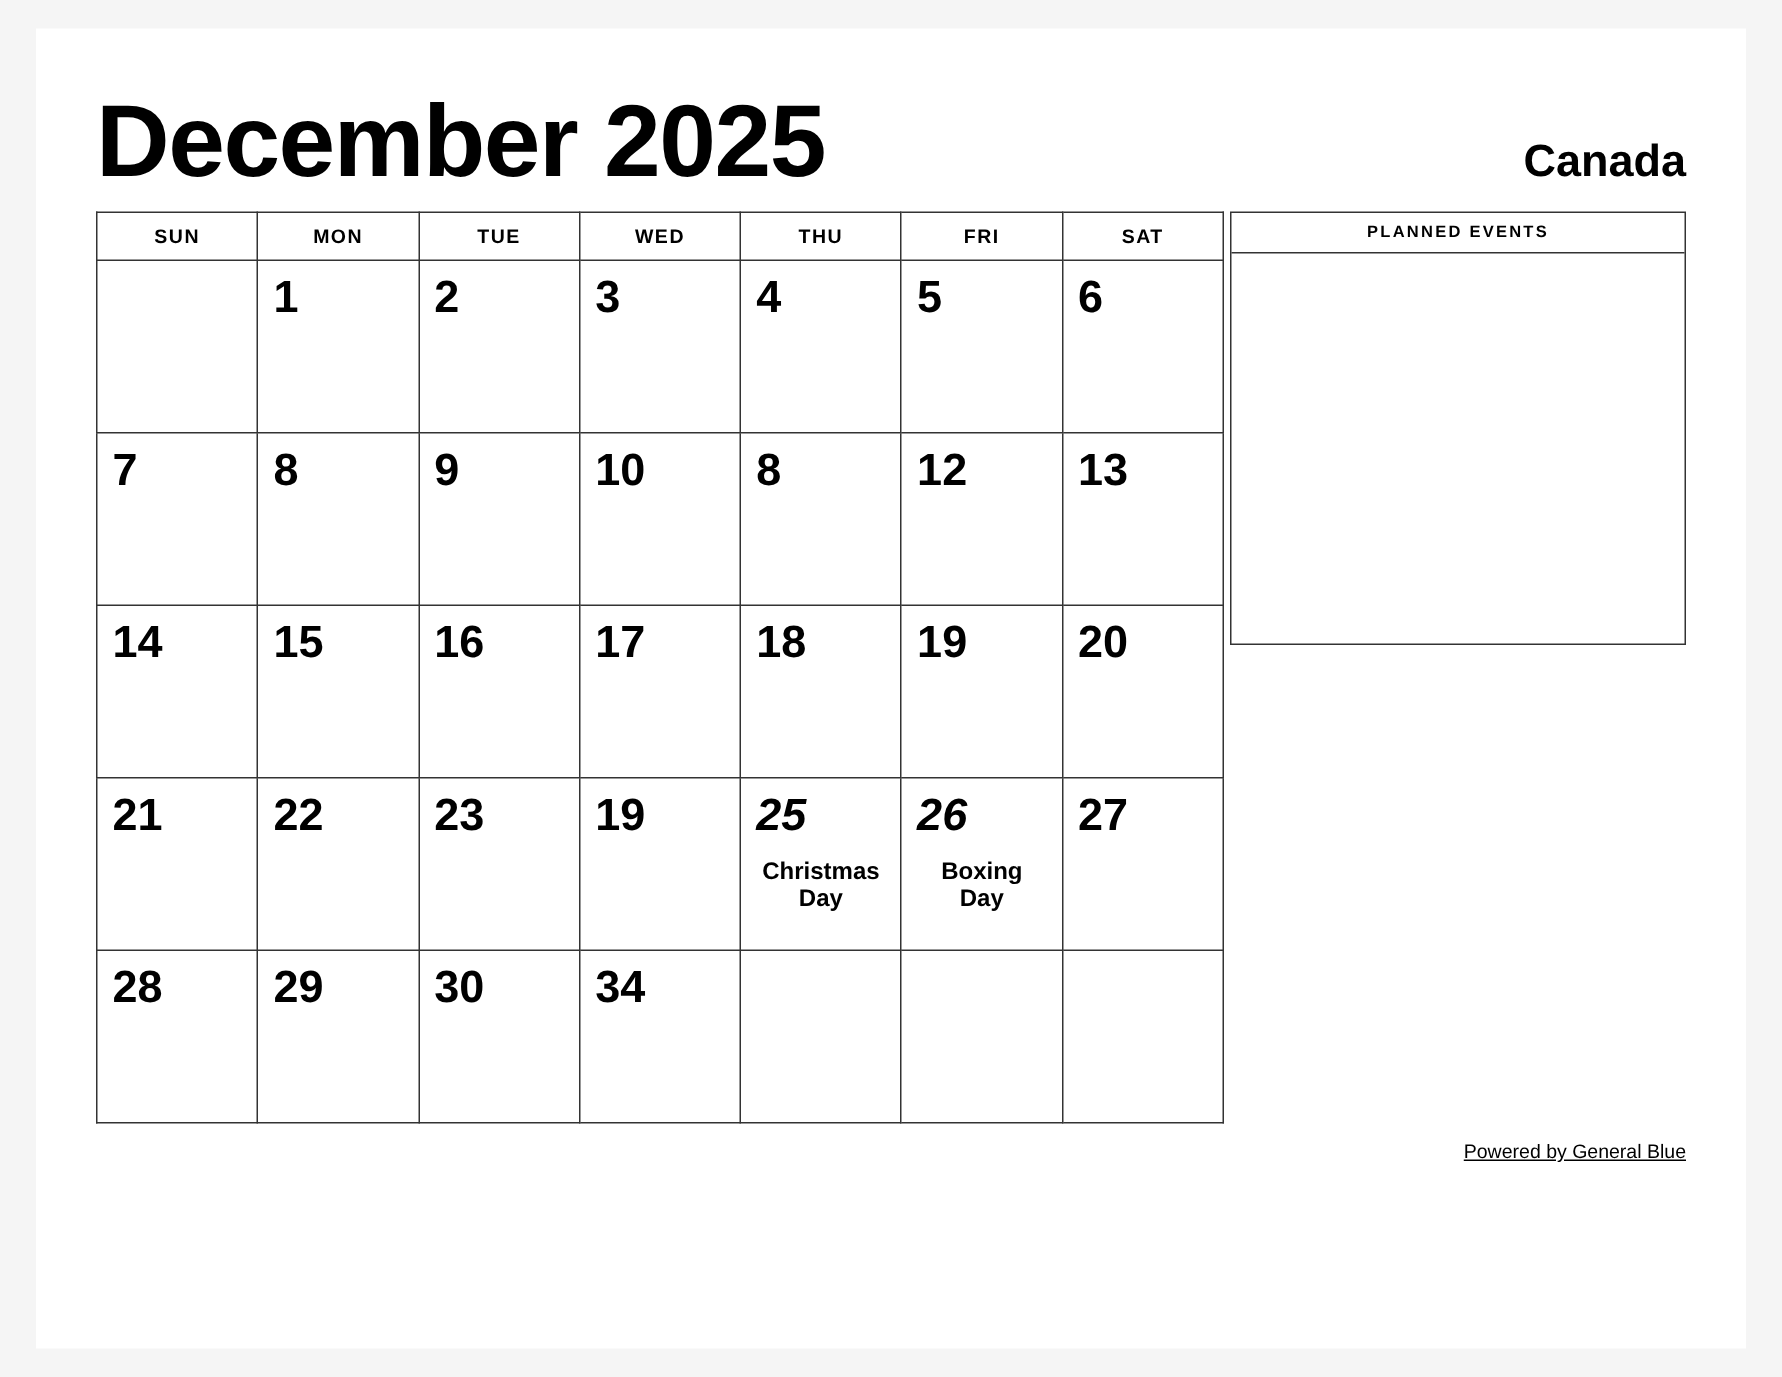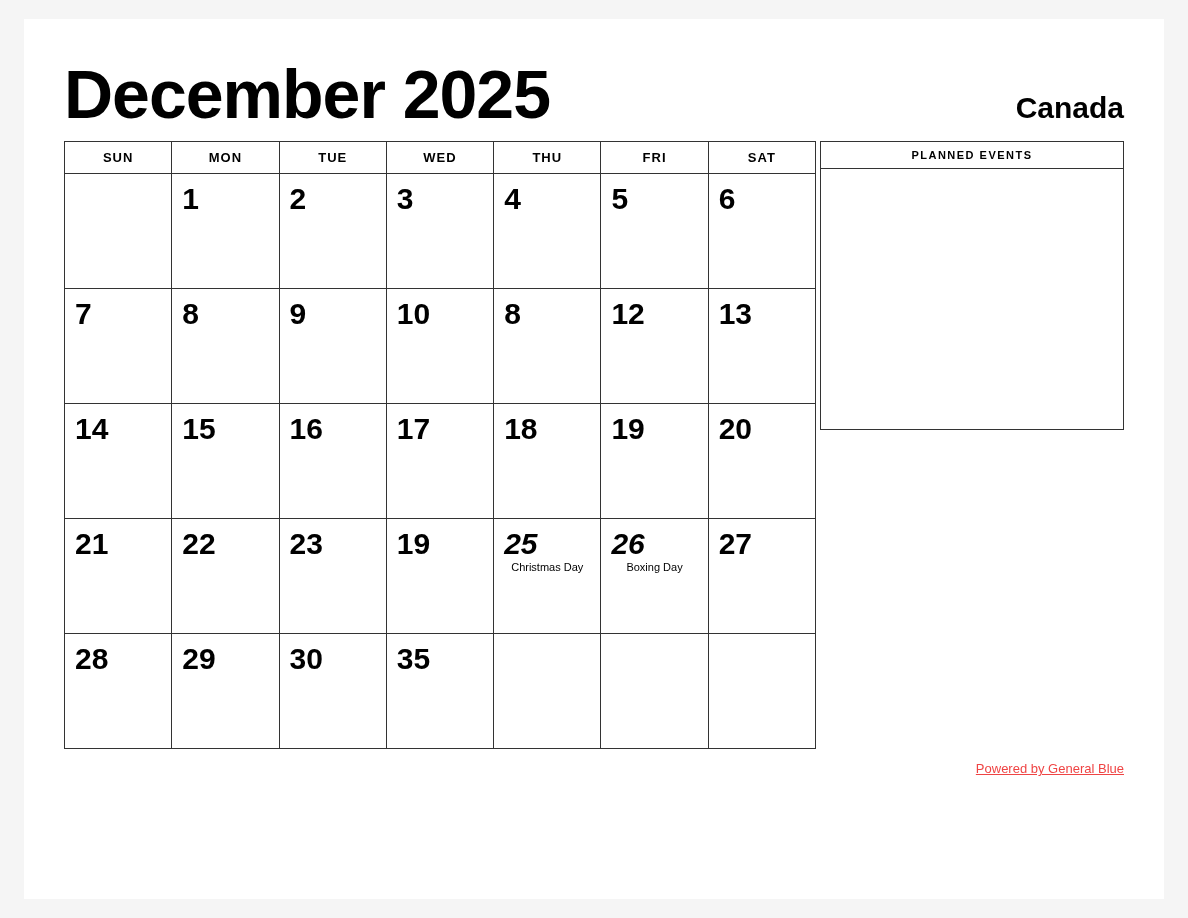--- a/index.html
+++ b/index.html
@@ -78,24 +78,24 @@
       font-weight: bold;
       font-family: Arial, sans-serif;
       position: relative;
     }
     .day-number {
       font-size: 30px;
       font-weight: bold;
       display: block;
     }
     .holiday-label {
-      font-size: 11px;
-      font-weight: normal;
+      font-size: 16px;
+      font-weight: bold;
       display: block;
-      margin-top: 0;
+      margin-top: 12px;
       text-align: center;
     }
     td.has-holiday .day-number {
       display: block;
       text-align: left;
       font-style: italic;
     }
     td.has-holiday .holiday-label {
       text-align: center;
       width: 100%;
@@ -124,21 +124,21 @@
       height: 20px;
     }
     
     .footer {
       margin-top: 10px;
       text-align: right;
       padding-right: 0;
     }
     .footer a {
       font-size: 13px;
-      color: #ef4444;
+      color: #000000;
       text-decoration: underline;
       font-family: Arial, sans-serif;
     }
   </style>
 </head>
 <body>
 
 <div class="page">
   <div class="header">
     <div class="month-title">December 2025</div>
@@ -256,21 +256,21 @@
               <td>
                 <span class="day-number">28</span>
               </td>
               <td>
                 <span class="day-number">29</span>
               </td>
               <td>
                 <span class="day-number">30</span>
               </td>
               <td>
-                <span class="day-number">35</span>
+                <span class="day-number">34</span>
               </td>
               <td></td>
               <td></td>
               <td></td>
             </tr>
           </tbody>
       </table>
     </div>
 
     <div class="sidebar-section">

